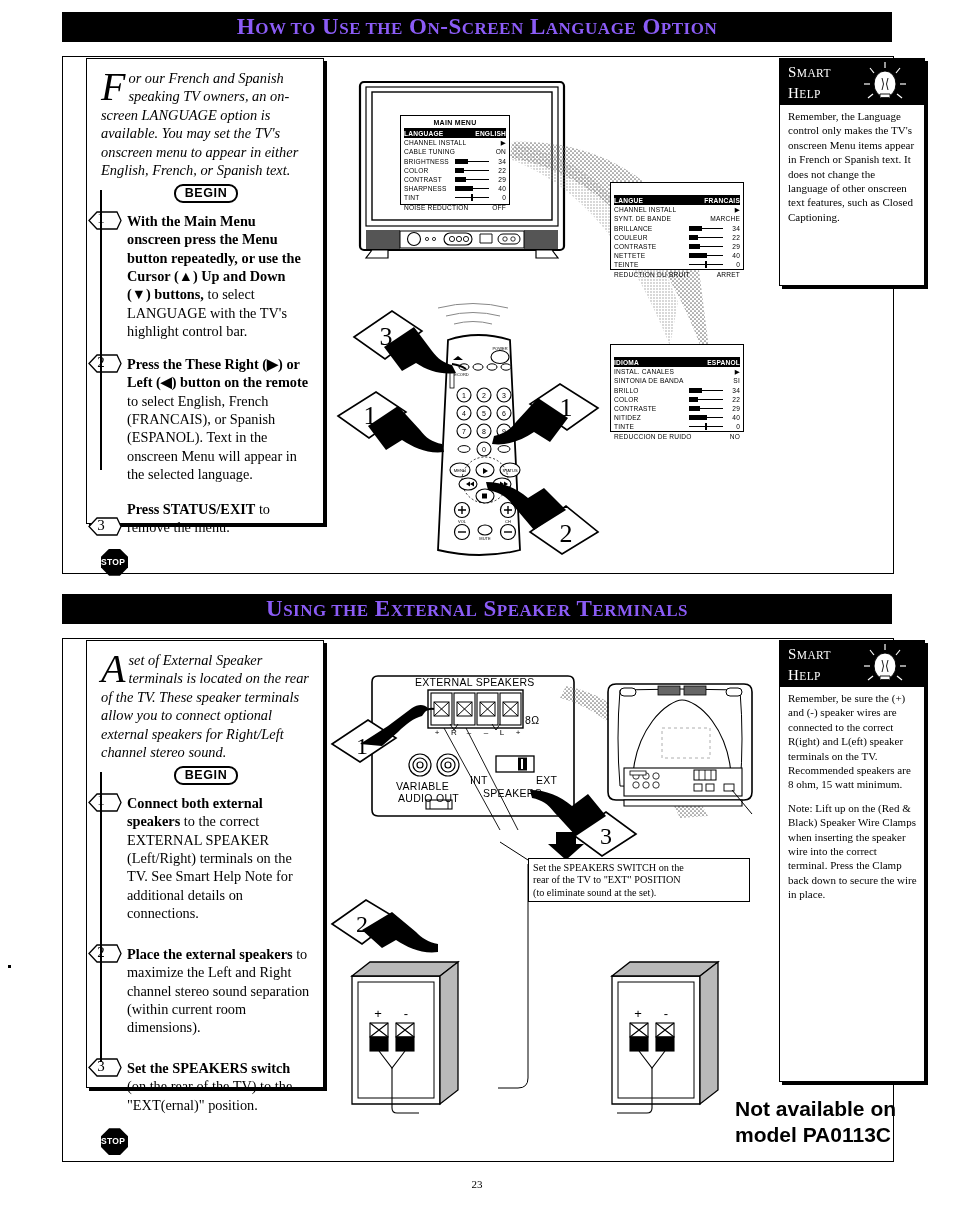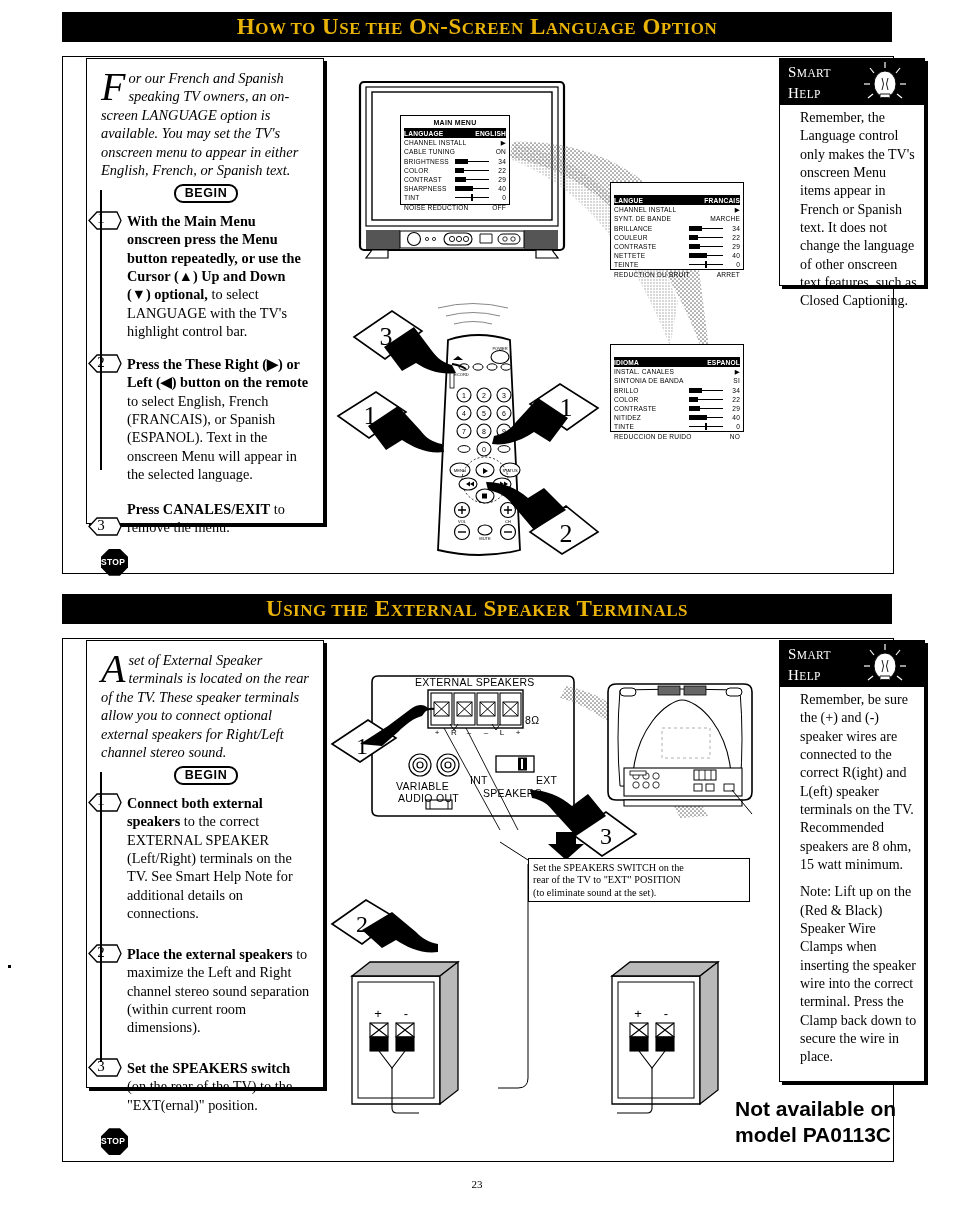--- a/index.html
+++ b/index.html
@@ -15,21 +15,21 @@
   }
   .page {
     position: absolute; inset: 0;
     width: 954px; height: 1230px;
   }
 
   
   .banner {
     position: absolute;
     background: #000;
-    color: #eab308;
+    color: #8b5cf6;
     display: flex;
     align-items: center;
     justify-content: center;
     letter-spacing: .5px;
   }
   .banner .btitle {
     font-family: "Liberation Serif", serif;
     font-weight: bold;
     font-size: 23px;
     text-transform: uppercase;
@@ -139,23 +139,22 @@
     letter-spacing: .4px;
   }
   .sh-head .l1 .c, .sh-head .l2 .c { font-size: 11.5px; }
   .bulb {
     position: absolute;
     right: 16px; top: 1px;
     width: 46px; height: 52px;
   }
   .sh-body {
     padding: 4px 7px 6px 8px;
-    font-size: 14px;
+    font-size: 11px;
     line-height: 1.31;
-    margin-left: 12px;
   }
   .sh-body p { margin: 0 0 9px; }
   .sh-body p:last-child { margin-bottom: 0; }
 
   
   .osd {
     position: absolute;
     background: #fff;
     border: 1.5px solid #000;
     font-family: "Liberation Sans", sans-serif;
@@ -264,41 +263,41 @@
       <span class="begin">BEGIN</span>
     </div>
 
     <div class="step">
       <span class="num">
         <svg width="36" height="19" viewBox="0 0 36 19">
             <path d="M2 9.5 L10 1 L30 1 L34 9.5 L30 18 L10 18 Z" fill="#fff" stroke="#000" stroke-width="1.3"></path>
           </svg>
         <span>1</span>
       </span>
-      <b>With the Main Menu onscreen press the Menu button repeatedly, or use the Cursor (▲) Up and Down (▼) optional,</b><span> to select LANGUAGE with the TV's highlight control bar.</span>
+      <b>With the Main Menu onscreen press the Menu button repeatedly, or use the Cursor (▲) Up and Down (▼) buttons,</b><span> to select LANGUAGE with the TV's highlight control bar.</span>
     </div>
 
     <div class="step" style="margin-top:14px;">
       <span class="num">
         <svg width="36" height="19" viewBox="0 0 36 19">
             <path d="M2 9.5 L10 1 L30 1 L34 9.5 L30 18 L10 18 Z" fill="#fff" stroke="#000" stroke-width="1.3"></path>
           </svg>
         <span>2</span>
       </span>
       <b>Press the These Right (▶) or Left (◀) button on the remote</b><span> to select English, French (FRANCAIS), or Spanish (ESPANOL). Text in the onscreen Menu will appear in the selected language.</span>
     </div>
 
     <div class="step" style="margin-top:16px;">
       <span class="num" style="top:17px;">
         <svg width="36" height="19" viewBox="0 0 36 19">
             <path d="M2 9.5 L10 1 L30 1 L34 9.5 L30 18 L10 18 Z" fill="#fff" stroke="#000" stroke-width="1.3"></path>
           </svg>
         <span>3</span>
       </span>
-      <b>Press CANALES/EXIT</b><span> to remove the menu.</span>
+      <b>Press STATUS/EXIT</b><span> to remove the menu.</span>
     </div>
 
     <div class="stop-wrap">
       <span class="stop-sign">STOP</span>
     </div>
   </div>
 
   <div class="vline" style="left:100px; top:190px; height:280px;"></div>
 
   <div class="tvbox" style="left:352px; top:78px;">

